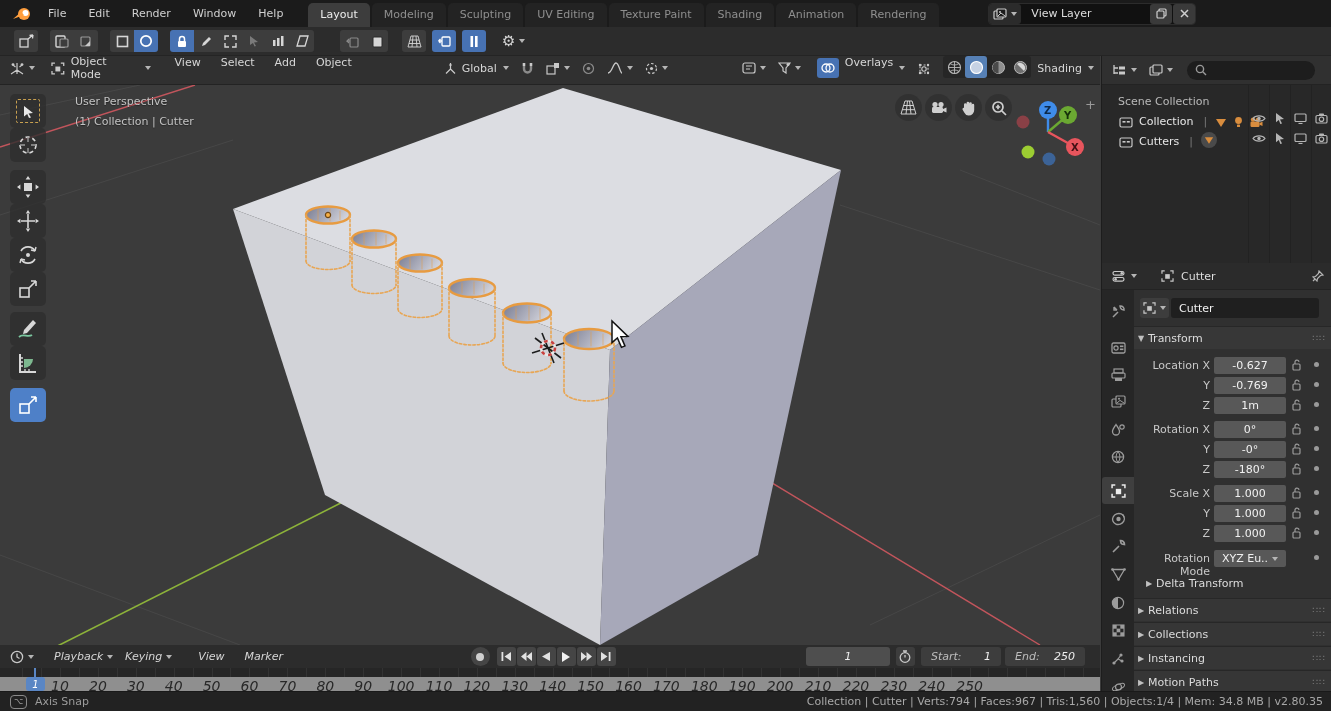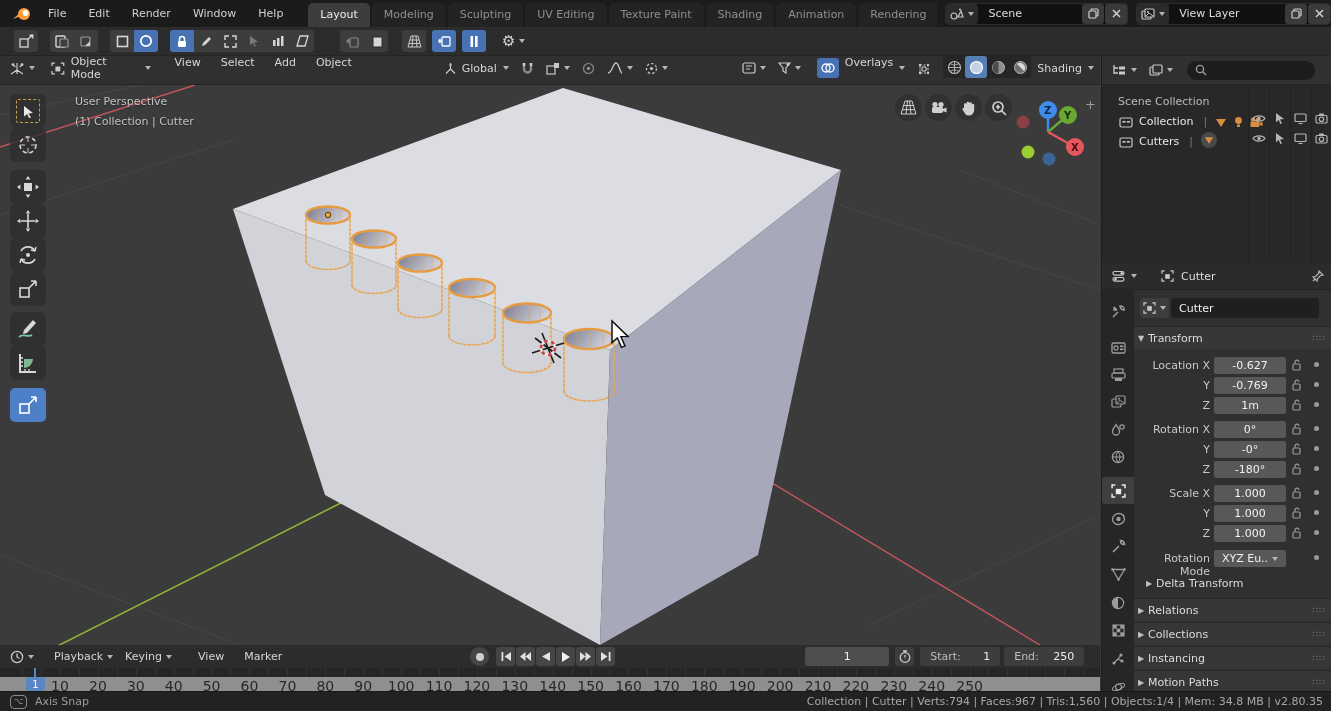--- a/index.html
+++ b/index.html
@@ -69,21 +69,21 @@
   .field { background:#585858; border-radius:2px; color:#f1f1f1; display:flex; align-items:center; justify-content:center; height:17px; }
   .flabel { position:absolute; color:#c8c8c8; text-align:right; width:74px; }
   .frow-field { position:absolute; left:80px; width:72px; }
   .lockpos { position:absolute; left:158px; }
   .dotpos { position:absolute; left:180px; width:5px; height:5px; border-radius:50%; background:#9a9a9a; }
   .panelhead { position:absolute; left:0; width:198px; height:23px; background:#363636; border-top:1px solid #272727; display:flex; align-items:center; color:#dcdcdc; }
   .gripdots { margin-left:auto; margin-right:6px; color:#7f7f7f; font-size:9px; letter-spacing:1px; }
   .tri { font-size:8px; color:#c0c0c0; width:14px; text-align:center; }
 
   
-  .timeline { left:0; top:645px; width:1100px; height:46px; background:#2c2c2c; }
+  .timeline { left:0; top:645px; width:1100px; height:46px; background:#2c2c2c;font-style:italic; }
   .tl-head { position:absolute; left:0; top:0; width:1100px; height:23px; display:flex; align-items:center; }
   .transport { display:flex; gap:1px; }
   .trbtn { width:19px; height:19px; background:#454545; border-radius:3px; color:#e2e2e2; display:flex; align-items:center; justify-content:center; font-size:9px; }
   .tl-field { height:19px; background:#4e4e4e; border-radius:3px; color:#eee; display:flex; align-items:center; justify-content:center; }
   .tick-strip { position:absolute; left:0; top:23px; width:1100px; height:9px; background:#262626; }
   .ruler { position:absolute; left:0; top:32px; width:1100px; height:14px; background:#8f8f8f; }
   .rnum { position:absolute; top:1px; color:#282828; font-size:14px; transform:translateX(-50%); }
   .playhead-line { position:absolute; left:34px; top:23px; width:2px; height:10px; background:#5a86c4; }
   .playhead-box { position:absolute; left:26px; top:32px; width:19px; height:14px; background:#5a86c4; border-radius:3px; color:#fff; font-size:10px; display:flex; align-items:center; justify-content:center; }
 
@@ -114,42 +114,20 @@
     <div class="wstabs">
       <span class="wstab active">Layout</span>
       <span class="wstab">Modeling</span>
       <span class="wstab">Sculpting</span>
       <span class="wstab">UV Editing</span>
       <span class="wstab">Texture Paint</span>
       <span class="wstab">Shading</span>
       <span class="wstab">Animation</span>
       <span class="wstab">Rendering</span>
 
-    </div>
-    <div class="idblock" style="width:195px">
-      <span class="icon-btn">
-        <svg width="14" height="12" viewBox="0 0 14 12">
-            <circle cx="4" cy="8" r="3" fill="none" stroke="#c9c9c9" stroke-width="1.2"></circle>
-            <path d="M8 9 L11 3 L13 9 Z" fill="none" stroke="#c9c9c9" stroke-width="1.2"></path>
-            <circle cx="10" cy="1.5" r="1" fill="#c9c9c9"></circle>
-          </svg>
-          <span class="chev"></span>
-      </span>
-      <span class="idtext" style="flex:1">Scene</span>
-      <span class="sq-btn">
-        <svg width="11" height="11" viewBox="0 0 11 11">
-            <rect x="3" y="1" width="7" height="7" rx="1" fill="none" stroke="#cfcfcf" stroke-width="1.2"></rect>
-            <rect x="1" y="3" width="7" height="7" rx="1" fill="#3a3a3a" stroke="#cfcfcf" stroke-width="1.2"></rect>
-          </svg>
-      </span>
-      <span class="sq-btn">
-        <svg width="9" height="9" viewBox="0 0 9 9">
-            <path d="M1 1 L8 8 M8 1 L1 8" stroke="#cfcfcf" stroke-width="1.5"></path>
-          </svg>
-      </span>
     </div>
     <div class="idblock" style="width:208px">
       <span class="icon-btn">
         <svg width="14" height="12" viewBox="0 0 14 12">
             <rect x="1" y="3" width="9" height="8" rx="1" fill="none" stroke="#c9c9c9" stroke-width="1.2"></rect>
             <rect x="4" y="1" width="9" height="8" rx="1" fill="#1b1b1b" stroke="#c9c9c9" stroke-width="1.2"></rect>
             <circle cx="7" cy="4" r="1" fill="#c9c9c9"></circle>
             <path d="M5 8 L8 5 L12 8" fill="none" stroke="#c9c9c9" stroke-width="1"></path>
           </svg>
           <span class="chev"></span>

